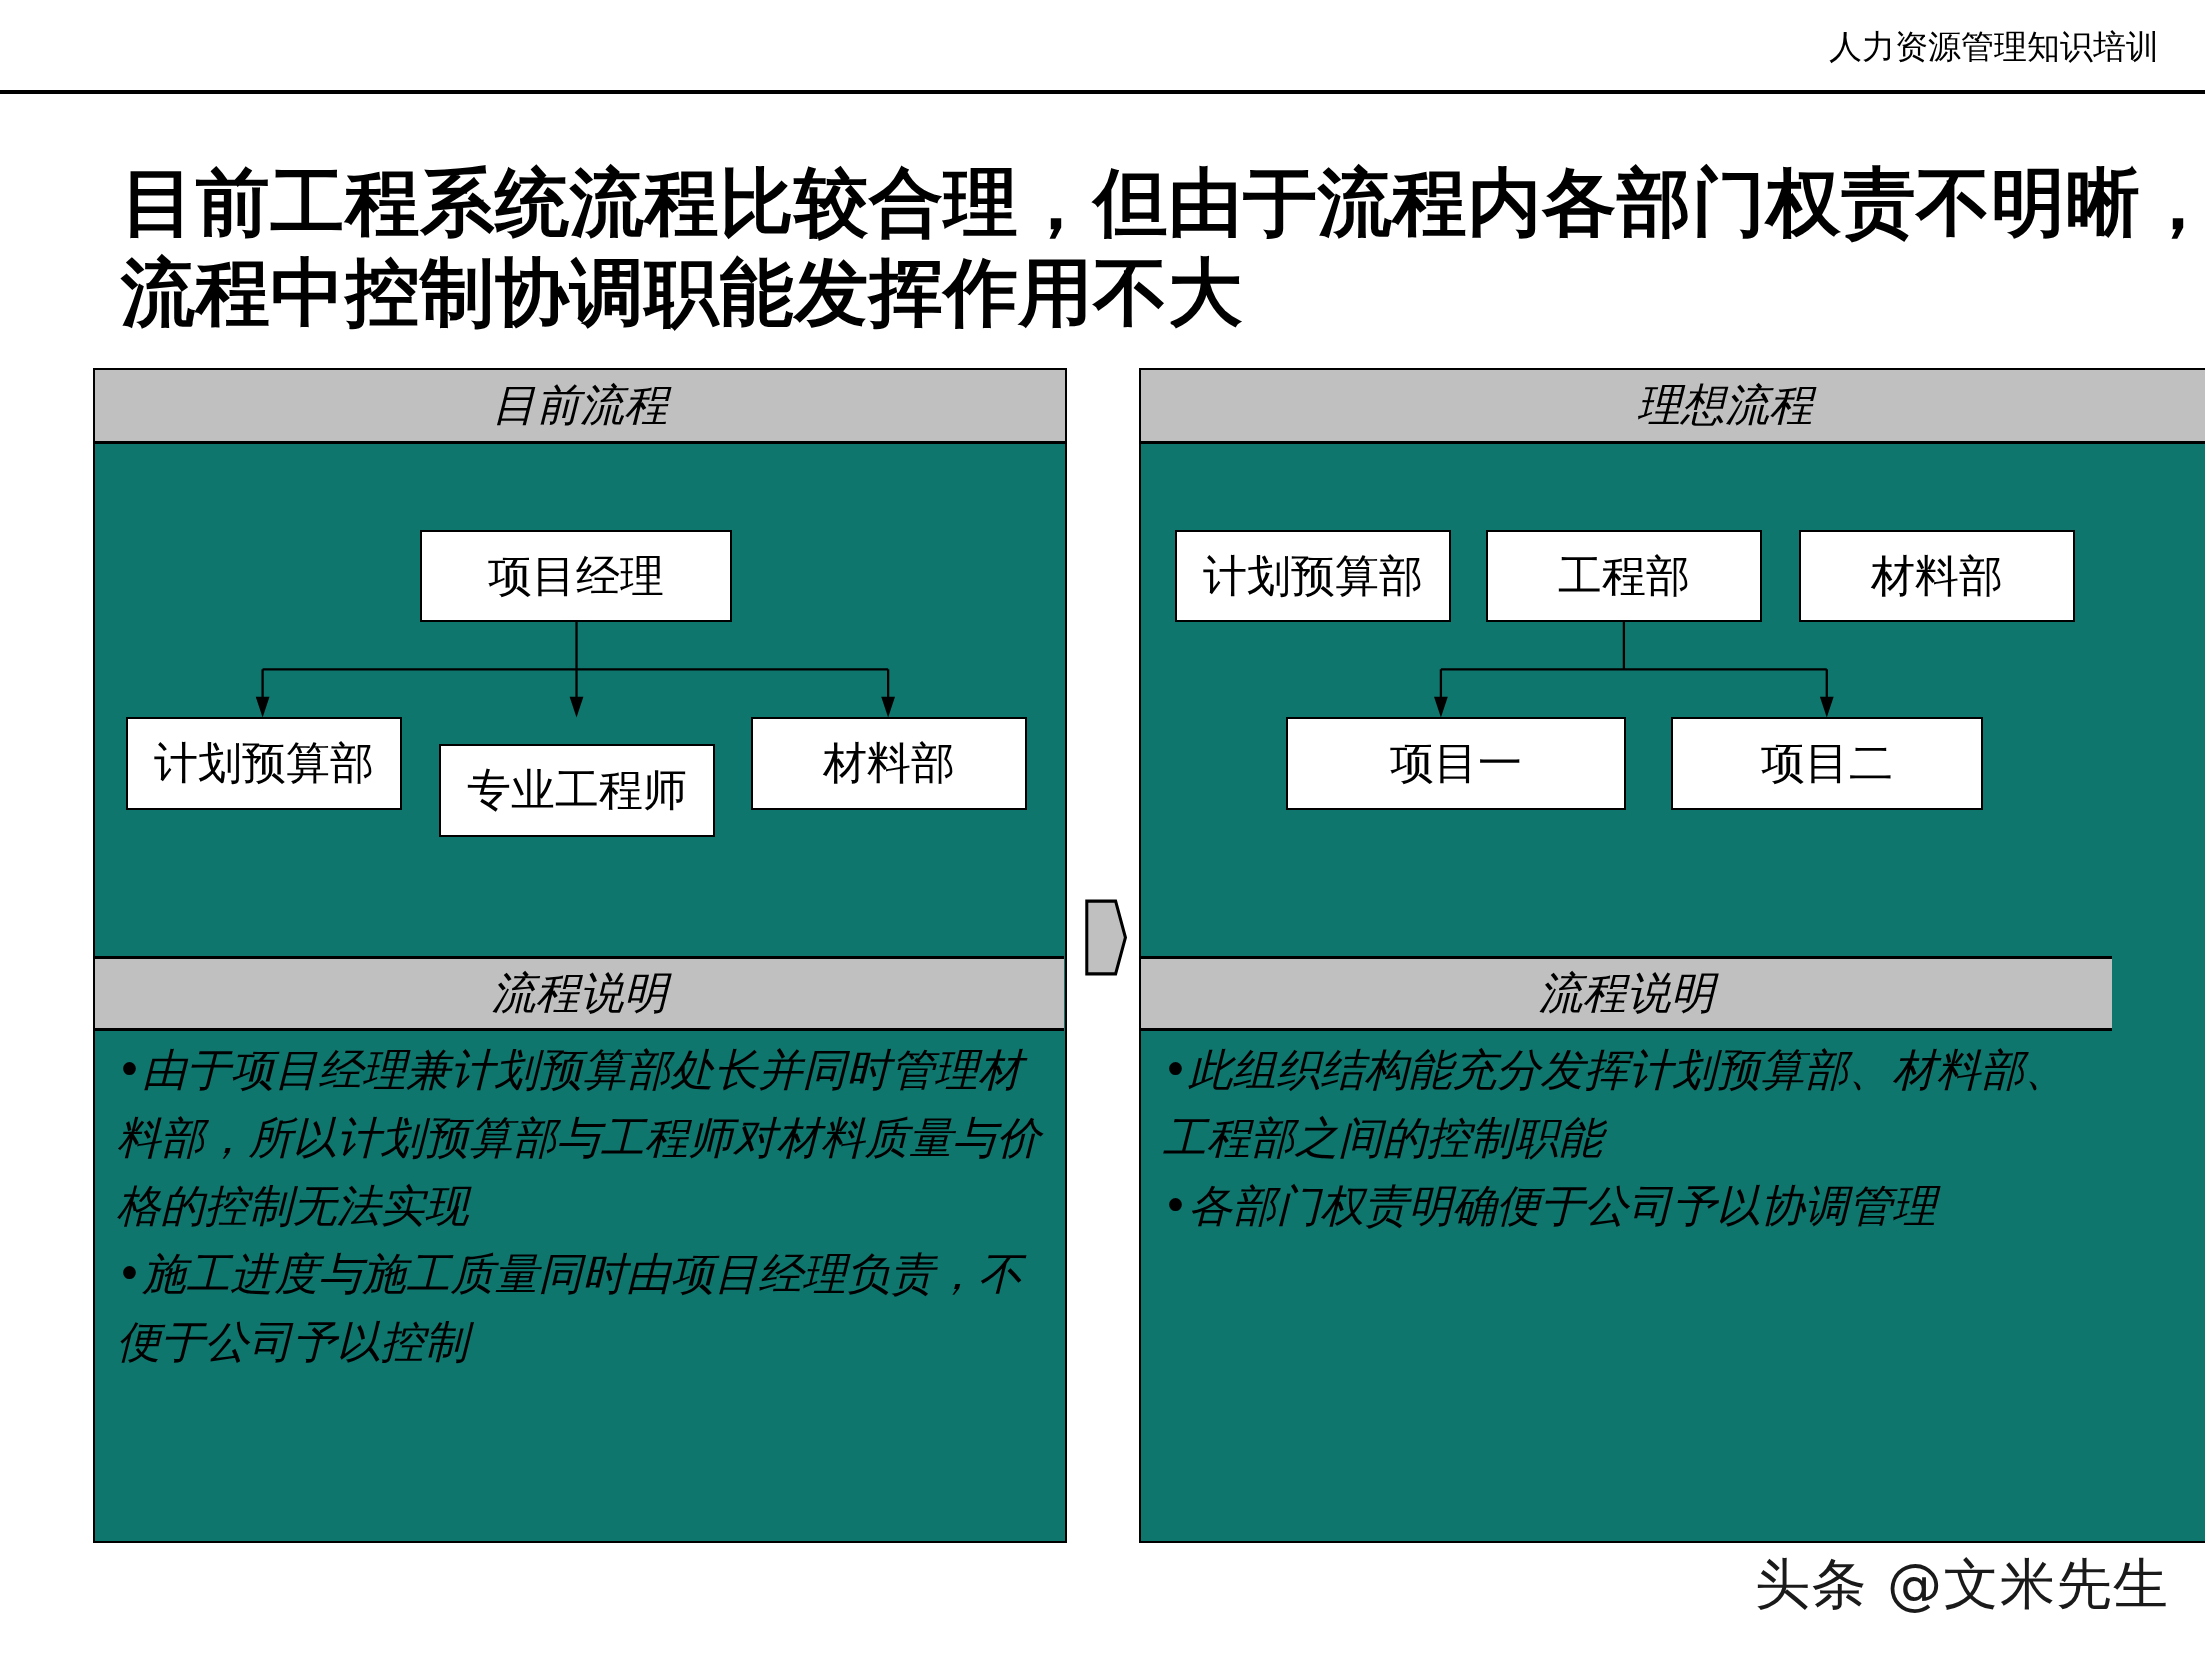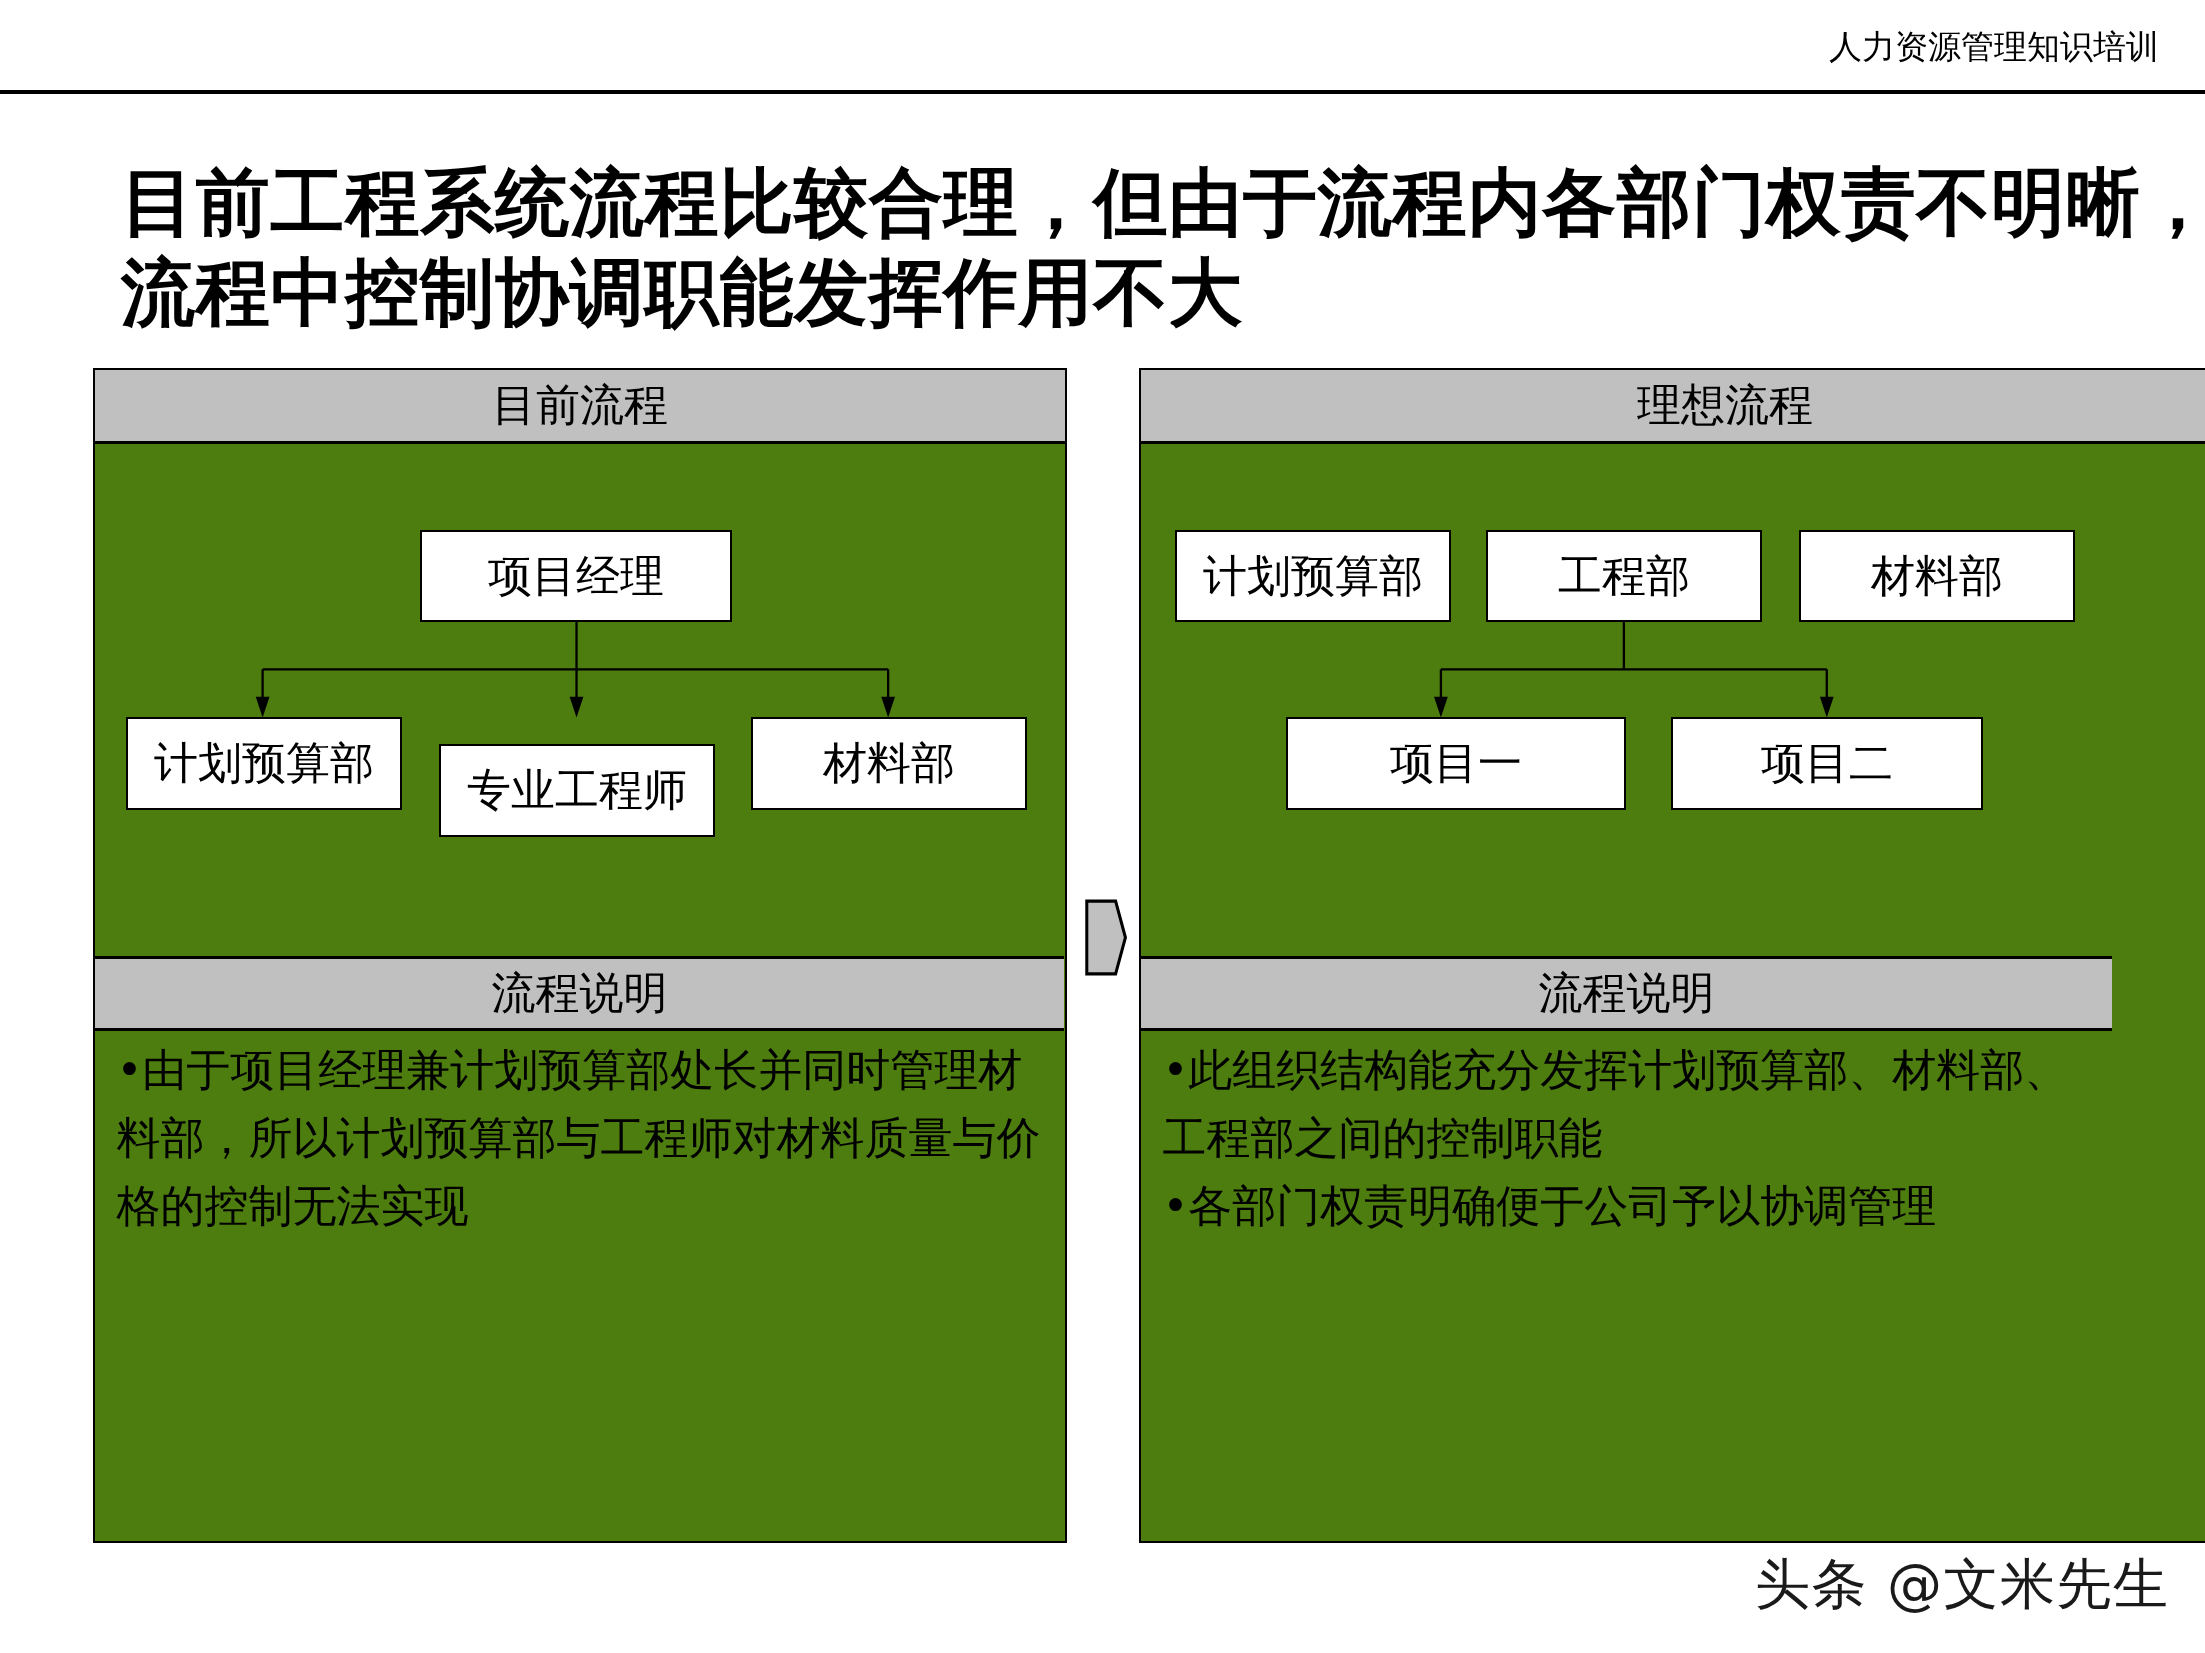--- a/index.html
+++ b/index.html
@@ -2,21 +2,21 @@
 <html style="font-size:12.3px"><head>
 <meta charset="utf-8">
 <style>
   html, body { margin: 0; padding: 0; background: #ffffff; }
   body { width: 2205px; height: 1654px; position: relative; overflow: hidden;
          font-family: "DejaVu Sans", "Liberation Sans", sans-serif; color: #000; }
   .abs { position: absolute; }
   .header-label { right: 46px; top: 20px; font-size: 33px; line-height: 54px; white-space: nowrap; }
   .header-rule { left: 0; top: 90px; width: 2205px; height: 3.8px; background: #000; }
   .title { left: 121px; top: 157px; font-size: 74px; font-weight: bold; line-height: 90px; letter-spacing: 0.8px; white-space: nowrap; }
-  .panel { border: 2.3px solid #000; box-sizing: border-box; background: #4d7c0f; }
+  .panel { border: 2.3px solid #000; box-sizing: border-box; background: #0f766e; font-style: italic; }
   .band { background: #c0c0c0; border-bottom: 3.8px solid #000; box-sizing: border-box;
           display: flex; align-items: center; justify-content: center; font-size: 44px; }
   .band.mid { border-top: 3.8px solid #000; }
   .node { border: 2.3px solid #000; box-sizing: border-box; background: #fff;
           display: flex; align-items: center; justify-content: center; font-size: 44px; white-space: nowrap; }
   .desc { font-size: 44px; line-height: 68px; }
   .desc p { margin: 0; }
   .watermark { left: 1755px; top: 1548px; font-size: 55px; color: #1a1a1a; white-space: nowrap; letter-spacing: 1.5px; }
   svg.connectors { position: absolute; left: 0; top: 0; pointer-events: none; }
 </style>
@@ -33,20 +33,21 @@
 
 <div class="abs panel" style="left:93px; top:368px; width:974px; height:1175px;">
   <div class="band" style="height:74px;">
     <span>目前流程</span>
   </div>
   <div class="band mid abs" style="left:0; top:586px; width:969px; height:75px;">
     <span>流程说明</span>
   </div>
   <div class="abs desc" style="left:21.4px; top:666px; width:934px;">
     <p>•由于项目经理兼计划预算部处长并同时管理材料部，所以计划预算部与工程师对材料质量与价格的控制无法实现</p>
+    <p>•施工进度与施工质量同时由项目经理负责，不便于公司予以控制</p>
   </div>
 </div>
 
 <div class="abs node" style="left:420px; top:530px; width:312px; height:92px;">
   <span>项目经理</span>
 </div>
 <div class="abs node" style="left:126px; top:717px; width:276px; height:93px;">
   <span>计划预算部</span>
 </div>
 <div class="abs node" style="left:439px; top:717px; width:276px; height:93px;margin-top:27px;">

